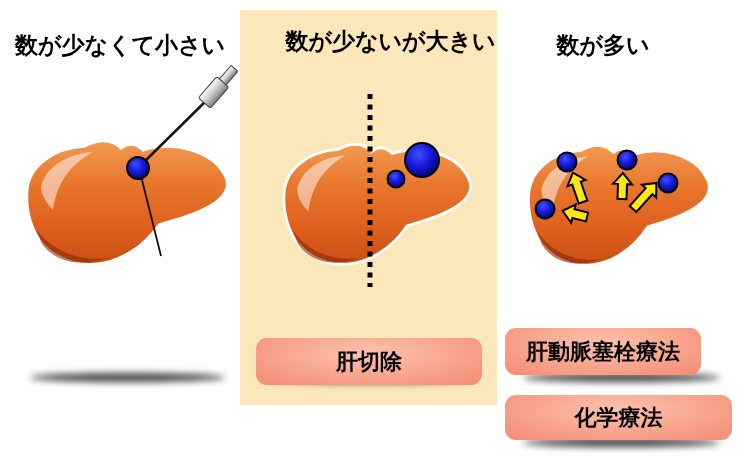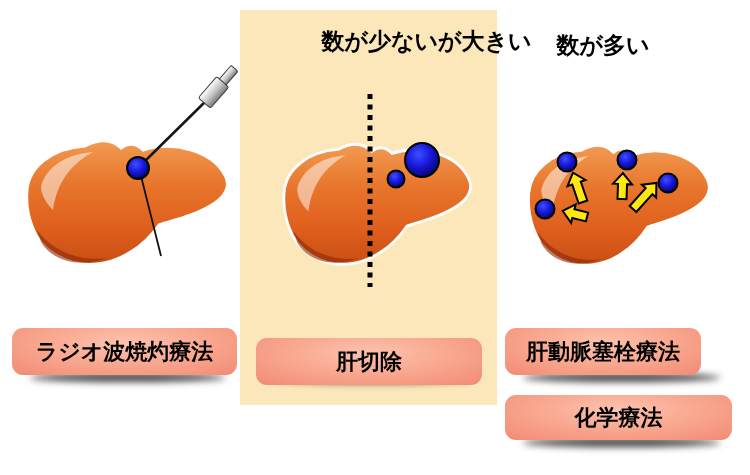--- a/index.html
+++ b/index.html
@@ -9,21 +9,21 @@
   }
   .hl-panel{
     position:absolute;left:240px;top:10px;width:257px;height:395px;
     background:#fbe7ba;
   }
   .panel-title{
     position:absolute;top:30px;font-size:23px;font-weight:bold;
     text-align:center;letter-spacing:0px;white-space:nowrap;
   }
   .t-left{left:0;width:240px;}
-  .t-mid{left:240px;width:301px;top:26px;padding-left:36px;}
+  .t-mid{left:240px;width:301px;top:26px;}
   .t-right{left:500px;width:206px;}
   .ill{position:absolute;}
   .callout{
     position:absolute;left:113px;top:259px;width:90px;text-align:center;
     font-size:20px;font-weight:bold;
   }
   .pill{
     position:absolute;height:47px;border-radius:11px;
     background:radial-gradient(ellipse 75% 95% at 50% 32%, #fcc2ae 0%, #f9a78f 48%, #f3907a 88%, #f08a74 100%);
     display:flex;align-items:center;justify-content:center;
@@ -67,20 +67,21 @@
         <stop offset="1" stop-color="#7a7a7a"></stop>
       </linearGradient>
       <path id="liverShape" d="M 12,64 C 14,40 38,22 70,20 C 86,12 98,14 106,22 C 114,16 122,18 128,24 C 160,14 196,26 208,46 C 216,57 213,68 200,77 C 182,89 160,94 144,99 C 128,122 104,136 82,138 C 54,141 26,126 17,100 C 12,87 11,76 12,64 Z"></path>
       <path id="liverGloss" d="M 26,60 C 32,40 52,28 78,26 C 56,38 42,56 38,84 C 30,76 26,68 26,60 Z"></path>
       <path id="liverShadow" d="M 22,104 C 38,126 66,136 92,132 C 66,142 38,136 26,116 Z"></path>
     </defs>
   </svg>
 
   <div class="hl-panel"></div>
 
+  <div class="panel-title t-left">数が少なくて小さい</div>
   <div class="panel-title t-mid">数が少ないが大きい</div>
   <div class="panel-title t-right">数が多い</div>
 
   <svg class="ill" style="left:0;top:60px;" width="240" height="240" viewBox="0 0 240 240">
     <g transform="translate(15,66)">
       <use href="#liverShape" fill="url(#liverGrad)" stroke="#ffffff" stroke-width="3"></use>
       <use href="#liverShadow" fill="rgba(140,40,8,0.6)"></use>
       <use href="#liverGloss" fill="rgba(255,255,255,0.5)"></use>
     </g>
 
@@ -119,21 +120,20 @@
     <circle cx="45" cy="129" r="9.5" fill="url(#tumorGrad)" stroke="#000" stroke-width="2"></circle>
     <g fill="#ffe70f" stroke="#000" stroke-width="2" stroke-linejoin="miter">
       <path transform="translate(83,122) rotate(-109)" d="M0,-4.5 L20,-4.5 L20,-9.5 L31,0 L20,9.5 L20,4.5 L0,4.5 Z"></path>
       <path transform="translate(122,119) rotate(-88)" d="M0,-4.5 L15,-4.5 L15,-9.5 L26,0 L15,9.5 L15,4.5 L0,4.5 Z"></path>
       <path transform="translate(133,129) rotate(-48)" d="M0,-4.5 L24,-4.5 L24,-9.5 L35,0 L24,9.5 L24,4.5 L0,4.5 Z"></path>
       <path transform="translate(87,137) rotate(-166)" d="M0,-4.5 L14,-4.5 L14,-9.5 L25,0 L14,9.5 L14,4.5 L0,4.5 Z"></path>
     </g>
   </svg>
 
   <div class="pill-shadow s1"></div>
-  <div class="pill p1">ラジオ波焼灼療法</div>
 
   <div class="pill-shadow s2"></div>
   <div class="pill p2">肝切除</div>
 
   <div class="pill-shadow s3"></div>
   <div class="pill p3">肝動脈塞栓療法</div>
 
   <div class="pill-shadow s4"></div>
   <div class="pill p4">化学療法</div>
 

